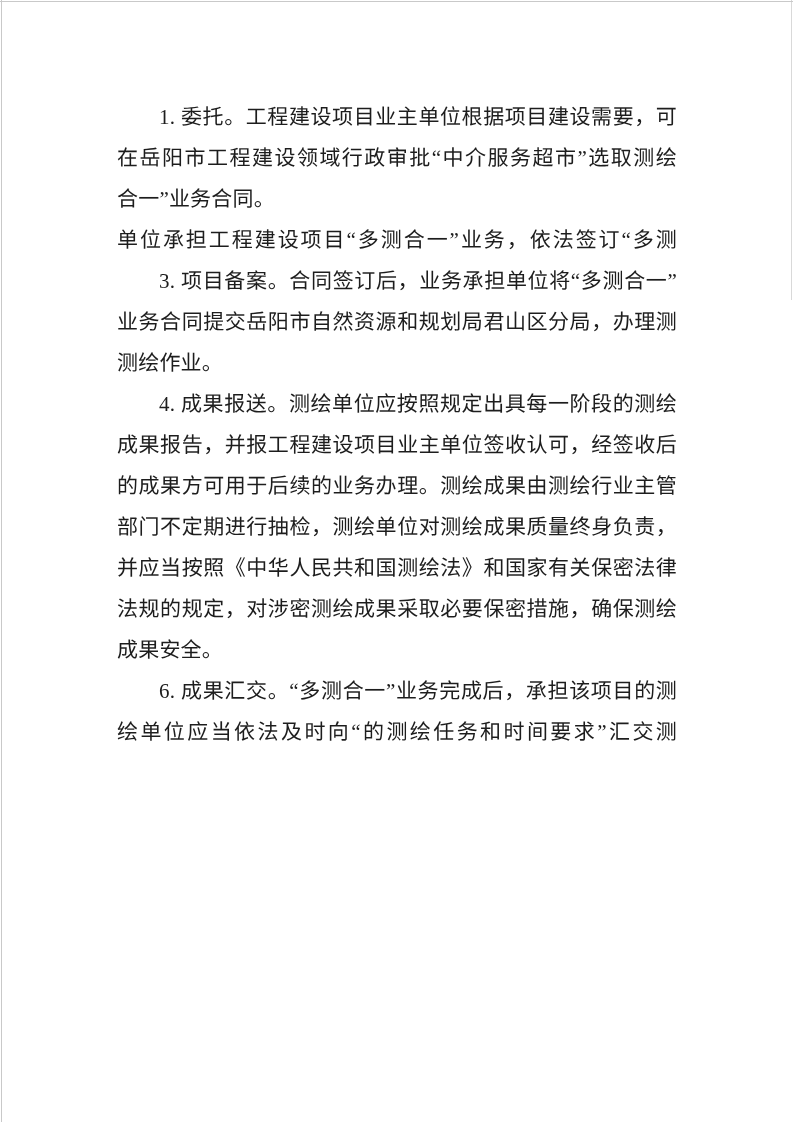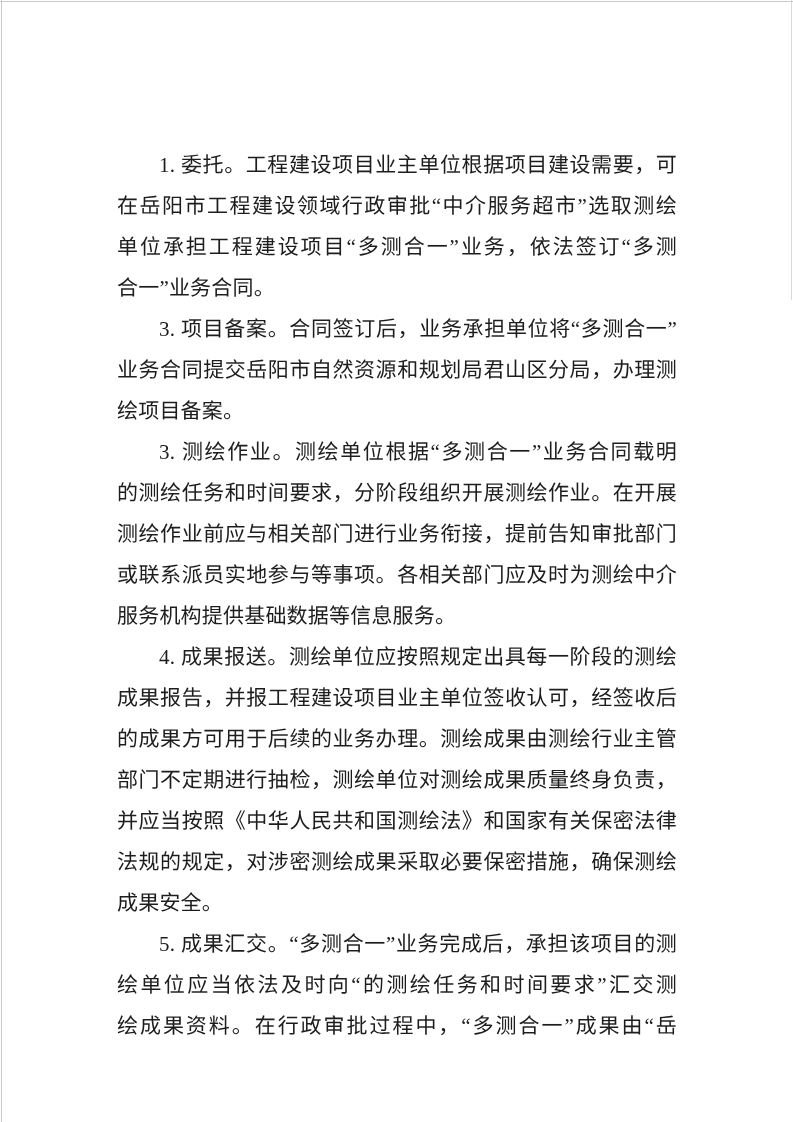--- a/index.html
+++ b/index.html
@@ -25,21 +25,20 @@
   .edge-right  { left: 791px; top: 0; width: 1px; height: 300px; opacity: .7; }
 
   .text-block {
     position: absolute;
     left: 117px;
     top: 97px;
     width: 560px;
     color: #1d1d1d;
     font-size: 21px;
     font-weight: 400;
-    margin-top: 48px;
     -webkit-font-smoothing: antialiased;
   }
   .paragraph { margin: 0; padding: 0; }
   .tline {
     height: 41px;
     line-height: 41px;
     overflow: hidden;
     text-align: justify;
     text-align-last: justify;
     text-justify: inter-character;
@@ -53,47 +52,39 @@
 
 <div class="edge edge-top"></div>
 <div class="edge edge-left"></div>
 <div class="edge edge-right"></div>
 
 <div class="text-block">
 
   <div class="paragraph">
     <div class="tline pfirst">1. 委托。工程建设项目业主单位根据项目建设需要，可</div>
     <div class="tline">在岳阳市工程建设领域行政审批“中介服务超市”选取测绘</div>
+    <div class="tline plast">合一”业务合同。</div>
     <div class="tline">单位承担工程建设项目“多测合一”业务，依法签订“多测</div>
-    <div class="tline plast">合一”业务合同。</div>
   </div>
 
   <div class="paragraph">
     <div class="tline pfirst">3. 项目备案。合同签订后，业务承担单位将“多测合一”</div>
     <div class="tline">业务合同提交岳阳市自然资源和规划局君山区分局，办理测</div>
-    <div class="tline plast">绘项目备案。</div>
+    <div class="tline plast">测绘作业。</div>
   </div>
 
-  <div class="paragraph">
-    <div class="tline pfirst">3. 测绘作业。测绘单位根据“多测合一”业务合同载明</div>
-    <div class="tline">的测绘任务和时间要求，分阶段组织开展测绘作业。在开展</div>
-    <div class="tline">测绘作业前应与相关部门进行业务衔接，提前告知审批部门</div>
-    <div class="tline">或联系派员实地参与等事项。各相关部门应及时为测绘中介</div>
-    <div class="tline plast">服务机构提供基础数据等信息服务。</div>
-  </div>
 
   <div class="paragraph">
     <div class="tline pfirst">4. 成果报送。测绘单位应按照规定出具每一阶段的测绘</div>
     <div class="tline">成果报告，并报工程建设项目业主单位签收认可，经签收后</div>
     <div class="tline">的成果方可用于后续的业务办理。测绘成果由测绘行业主管</div>
     <div class="tline">部门不定期进行抽检，测绘单位对测绘成果质量终身负责，</div>
     <div class="tline">并应当按照《中华人民共和国测绘法》和国家有关保密法律</div>
     <div class="tline">法规的规定，对涉密测绘成果采取必要保密措施，确保测绘</div>
     <div class="tline plast">成果安全。</div>
   </div>
 
   <div class="paragraph">
-    <div class="tline pfirst">5. 成果汇交。“多测合一”业务完成后，承担该项目的测</div>
+    <div class="tline pfirst">6. 成果汇交。“多测合一”业务完成后，承担该项目的测</div>
     <div class="tline">绘单位应当依法及时向“的测绘任务和时间要求”汇交测</div>
-    <div class="tline">绘成果资料。在行政审批过程中，“多测合一”成果由“岳</div>
   </div>
 
 </div>
 
 </body></html>

